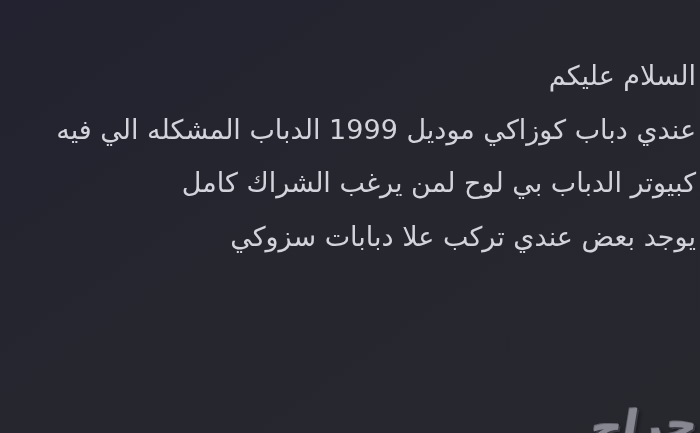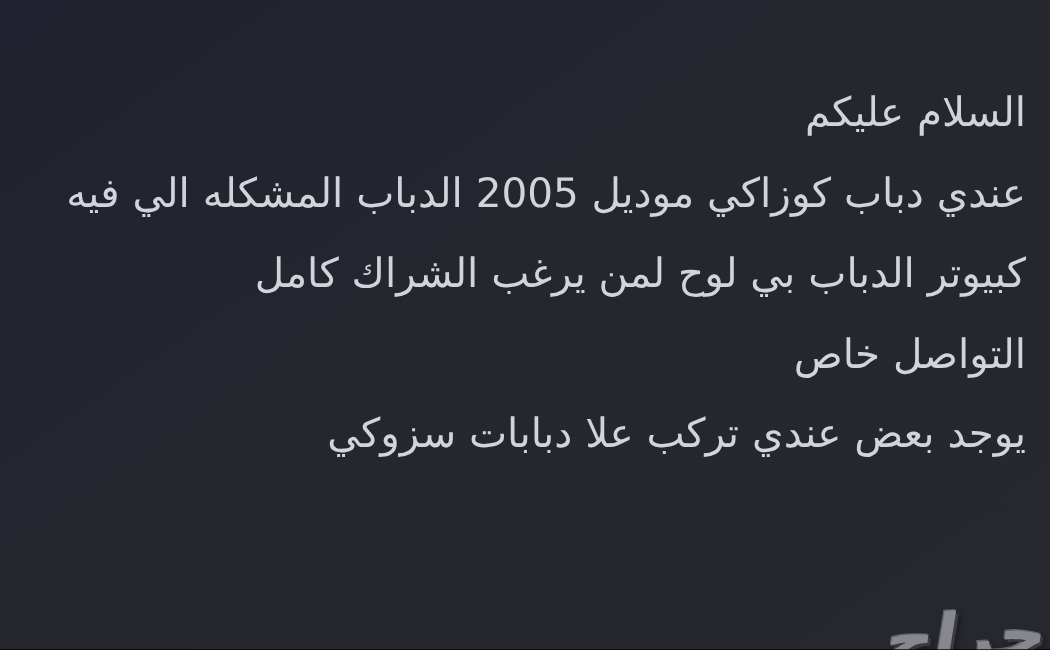--- a/index.html
+++ b/index.html
@@ -13,21 +13,21 @@
     height: 433px;
     overflow: hidden;
     background: linear-gradient(145deg, var(--background_top, #222230) 0%, var(--background, #26262f) 45%, var(--background_bottom, #27272e) 100%);
     font-family: "DejaVu Sans", sans-serif;
   }
   .post-text {
     position: absolute;
     top: 49px;
     left: 0;
     right: 0;
-    padding: 0 16px 0 60px;
+    padding: 0 4px 0 60px;
     direction: rtl;
     text-align: right;
     color: var(--text, #d3d4db);
     font-size: 27px;
     line-height: 53.5px;
     font-weight: 400;
   }
   .post-line {
     white-space: nowrap;
   }
@@ -50,21 +50,20 @@
     user-select: none;
   }
 </style>
 </head>
 <body>
 
 <div class="screen">
 
   <div class="post-text">
     <div class="post-line">السلام عليكم</div>
-    <div class="post-line">عندي دباب كوزاكي موديل 2005 الدباب المشكله الي فيه</div>
+    <div class="post-line">عندي دباب كوزاكي موديل 1999 الدباب المشكله الي فيه</div>
     <div class="post-line">كبيوتر الدباب بي لوح لمن يرغب الشراك كامل</div>
-    <div class="post-line">التواصل خاص</div>
     <div class="post-line">يوجد بعض عندي تركب علا دبابات سزوكي</div>
   </div>
 
   <div class="watermark">حراج</div>
 
 </div>
 
 </body></html>

